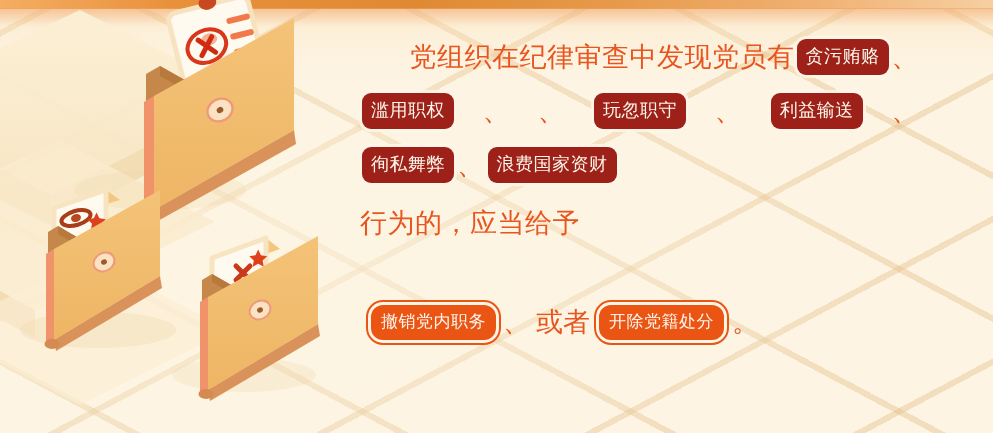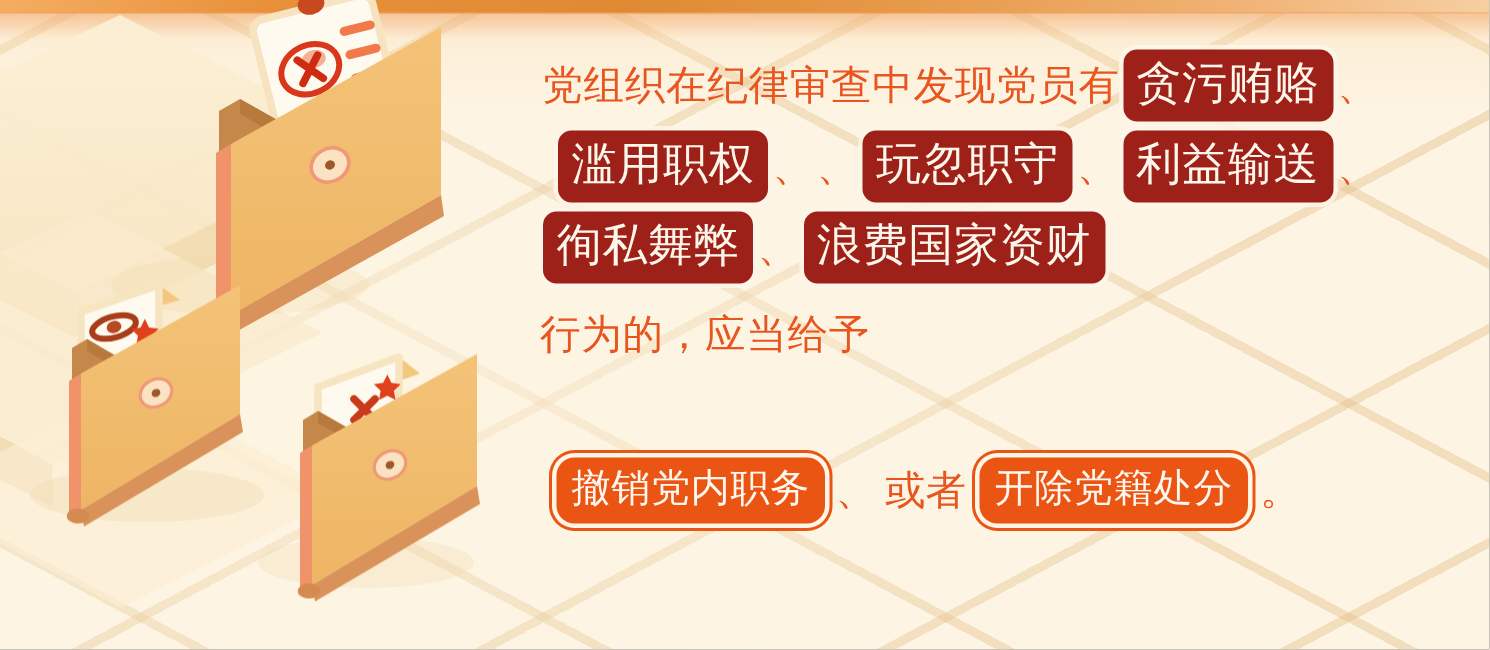--- a/index.html
+++ b/index.html
@@ -8,21 +8,21 @@
     width: 993px;
     height: 433px;
     overflow: hidden;
     font-family: "Liberation Serif", "DejaVu Serif", serif;
   }
 
   #stage {
     position: relative;
     width: 993px;
     height: 433px;
-    background: #000000;
+    background: #fef9c3;
     overflow: hidden;
   }
 
   
   .bg-grid {
     position: absolute;
     inset: 0;
     background-color: #fdf4e3;
     background-image:
       repeating-linear-gradient(28deg,
@@ -88,47 +88,47 @@
     display: flex;
     align-items: center;
     color: #e8551f;
     font-size: 27px;
     line-height: 1;
     white-space: nowrap;
     letter-spacing: 0.5px;
     height: 54px;
   }
   .line.l1 { justify-content: flex-end; padding-right: 0; }
-  .line.l2 { justify-content: flex-end; }
+  .line.l2 { justify-content: space-between; }
   .line.l3 { justify-content: flex-start; text-align: right; }
   .line.l4 { justify-content: flex-start; height: 62px; }
 
   .plain { color: #e8551f; }
   .sep   { color: #e8551f; padding: 0 1px; }
 
   
   .tag-dark {
     display: inline-block;
     background: #9d2119;
     color: #fdf6ea;
-    font-size: 30px;
+    font-size: 18px;
     line-height: 1;
     padding: 8px 9px 10px 9px;
     border-radius: 9px;
     box-shadow: 0 0 0 3px rgba(253,246,233,0.85);
     margin: 0 2px;
     letter-spacing: 0.5px;
   }
 
   
   .tag-orange {
     display: inline-block;
     background: #ea5514;
     color: #fff6ee;
-    font-size: 26px;
+    font-size: 17px;
     line-height: 1;
     padding: 8px 10px 10px 10px;
     border-radius: 12px;
     box-shadow:
       0 0 0 3px #fdf5e6,
       0 0 0 5px #ea5514;
     margin: 0 5px;
     letter-spacing: 0.5px;
   }
 

